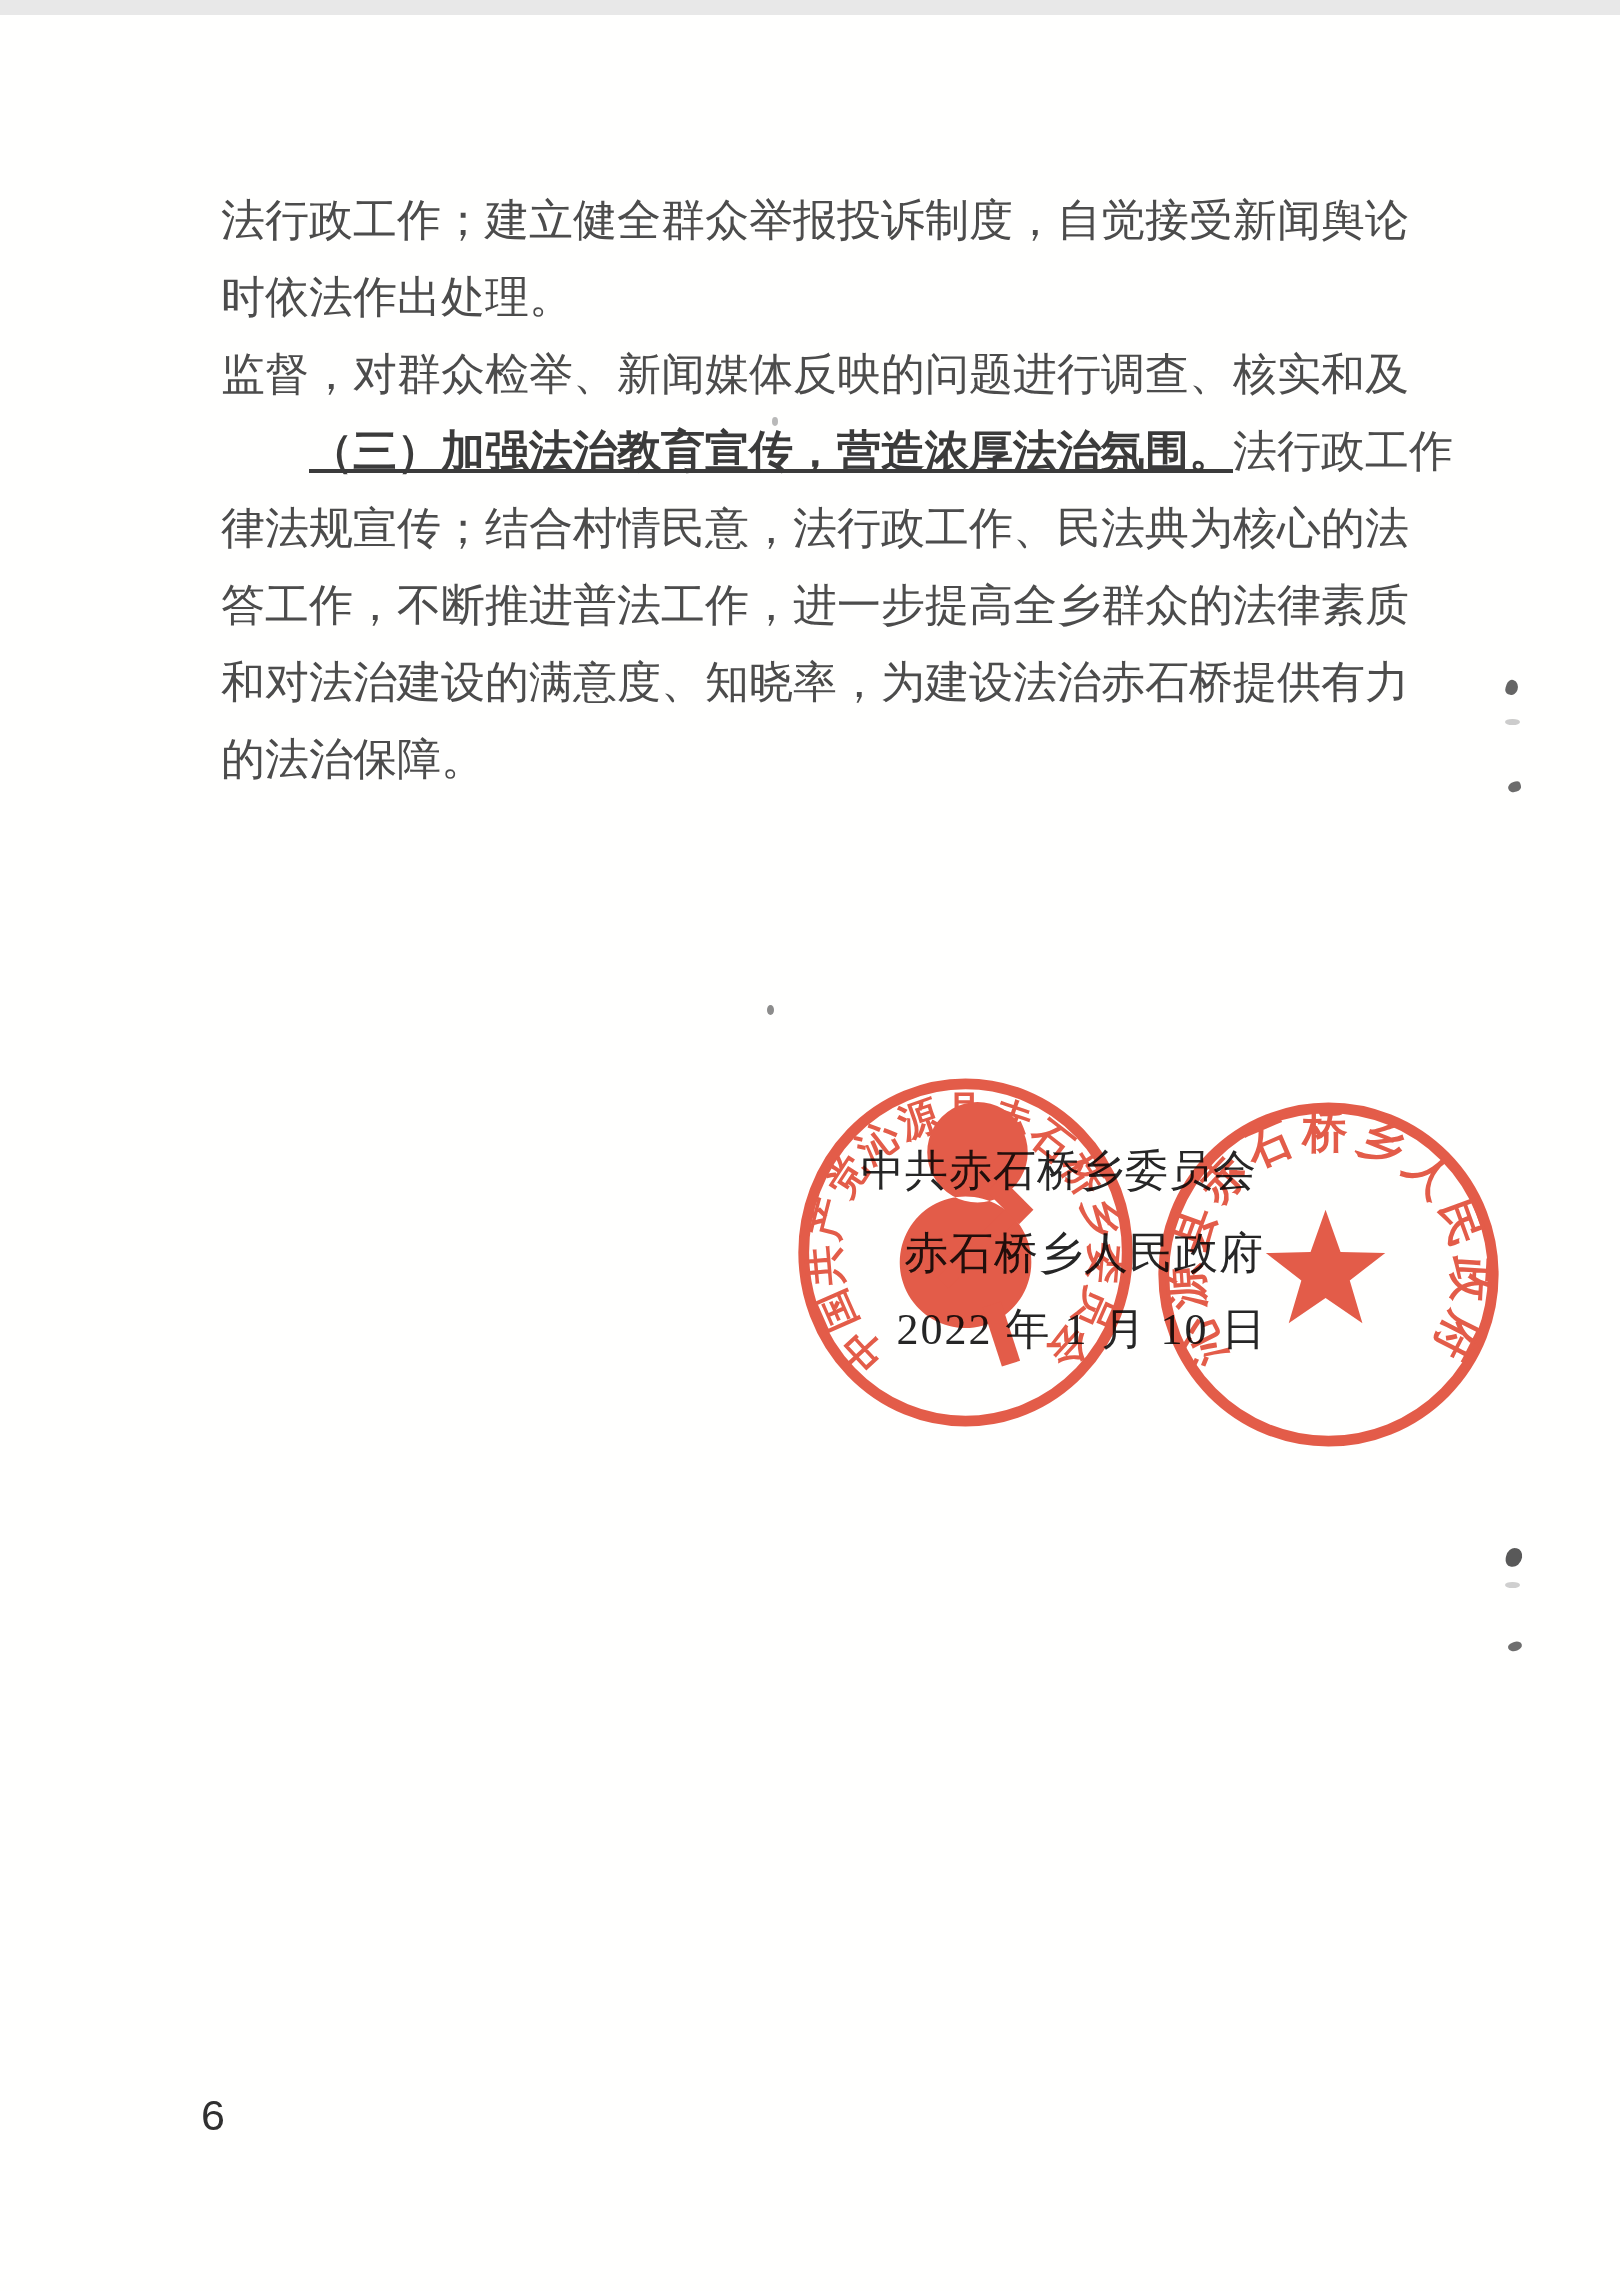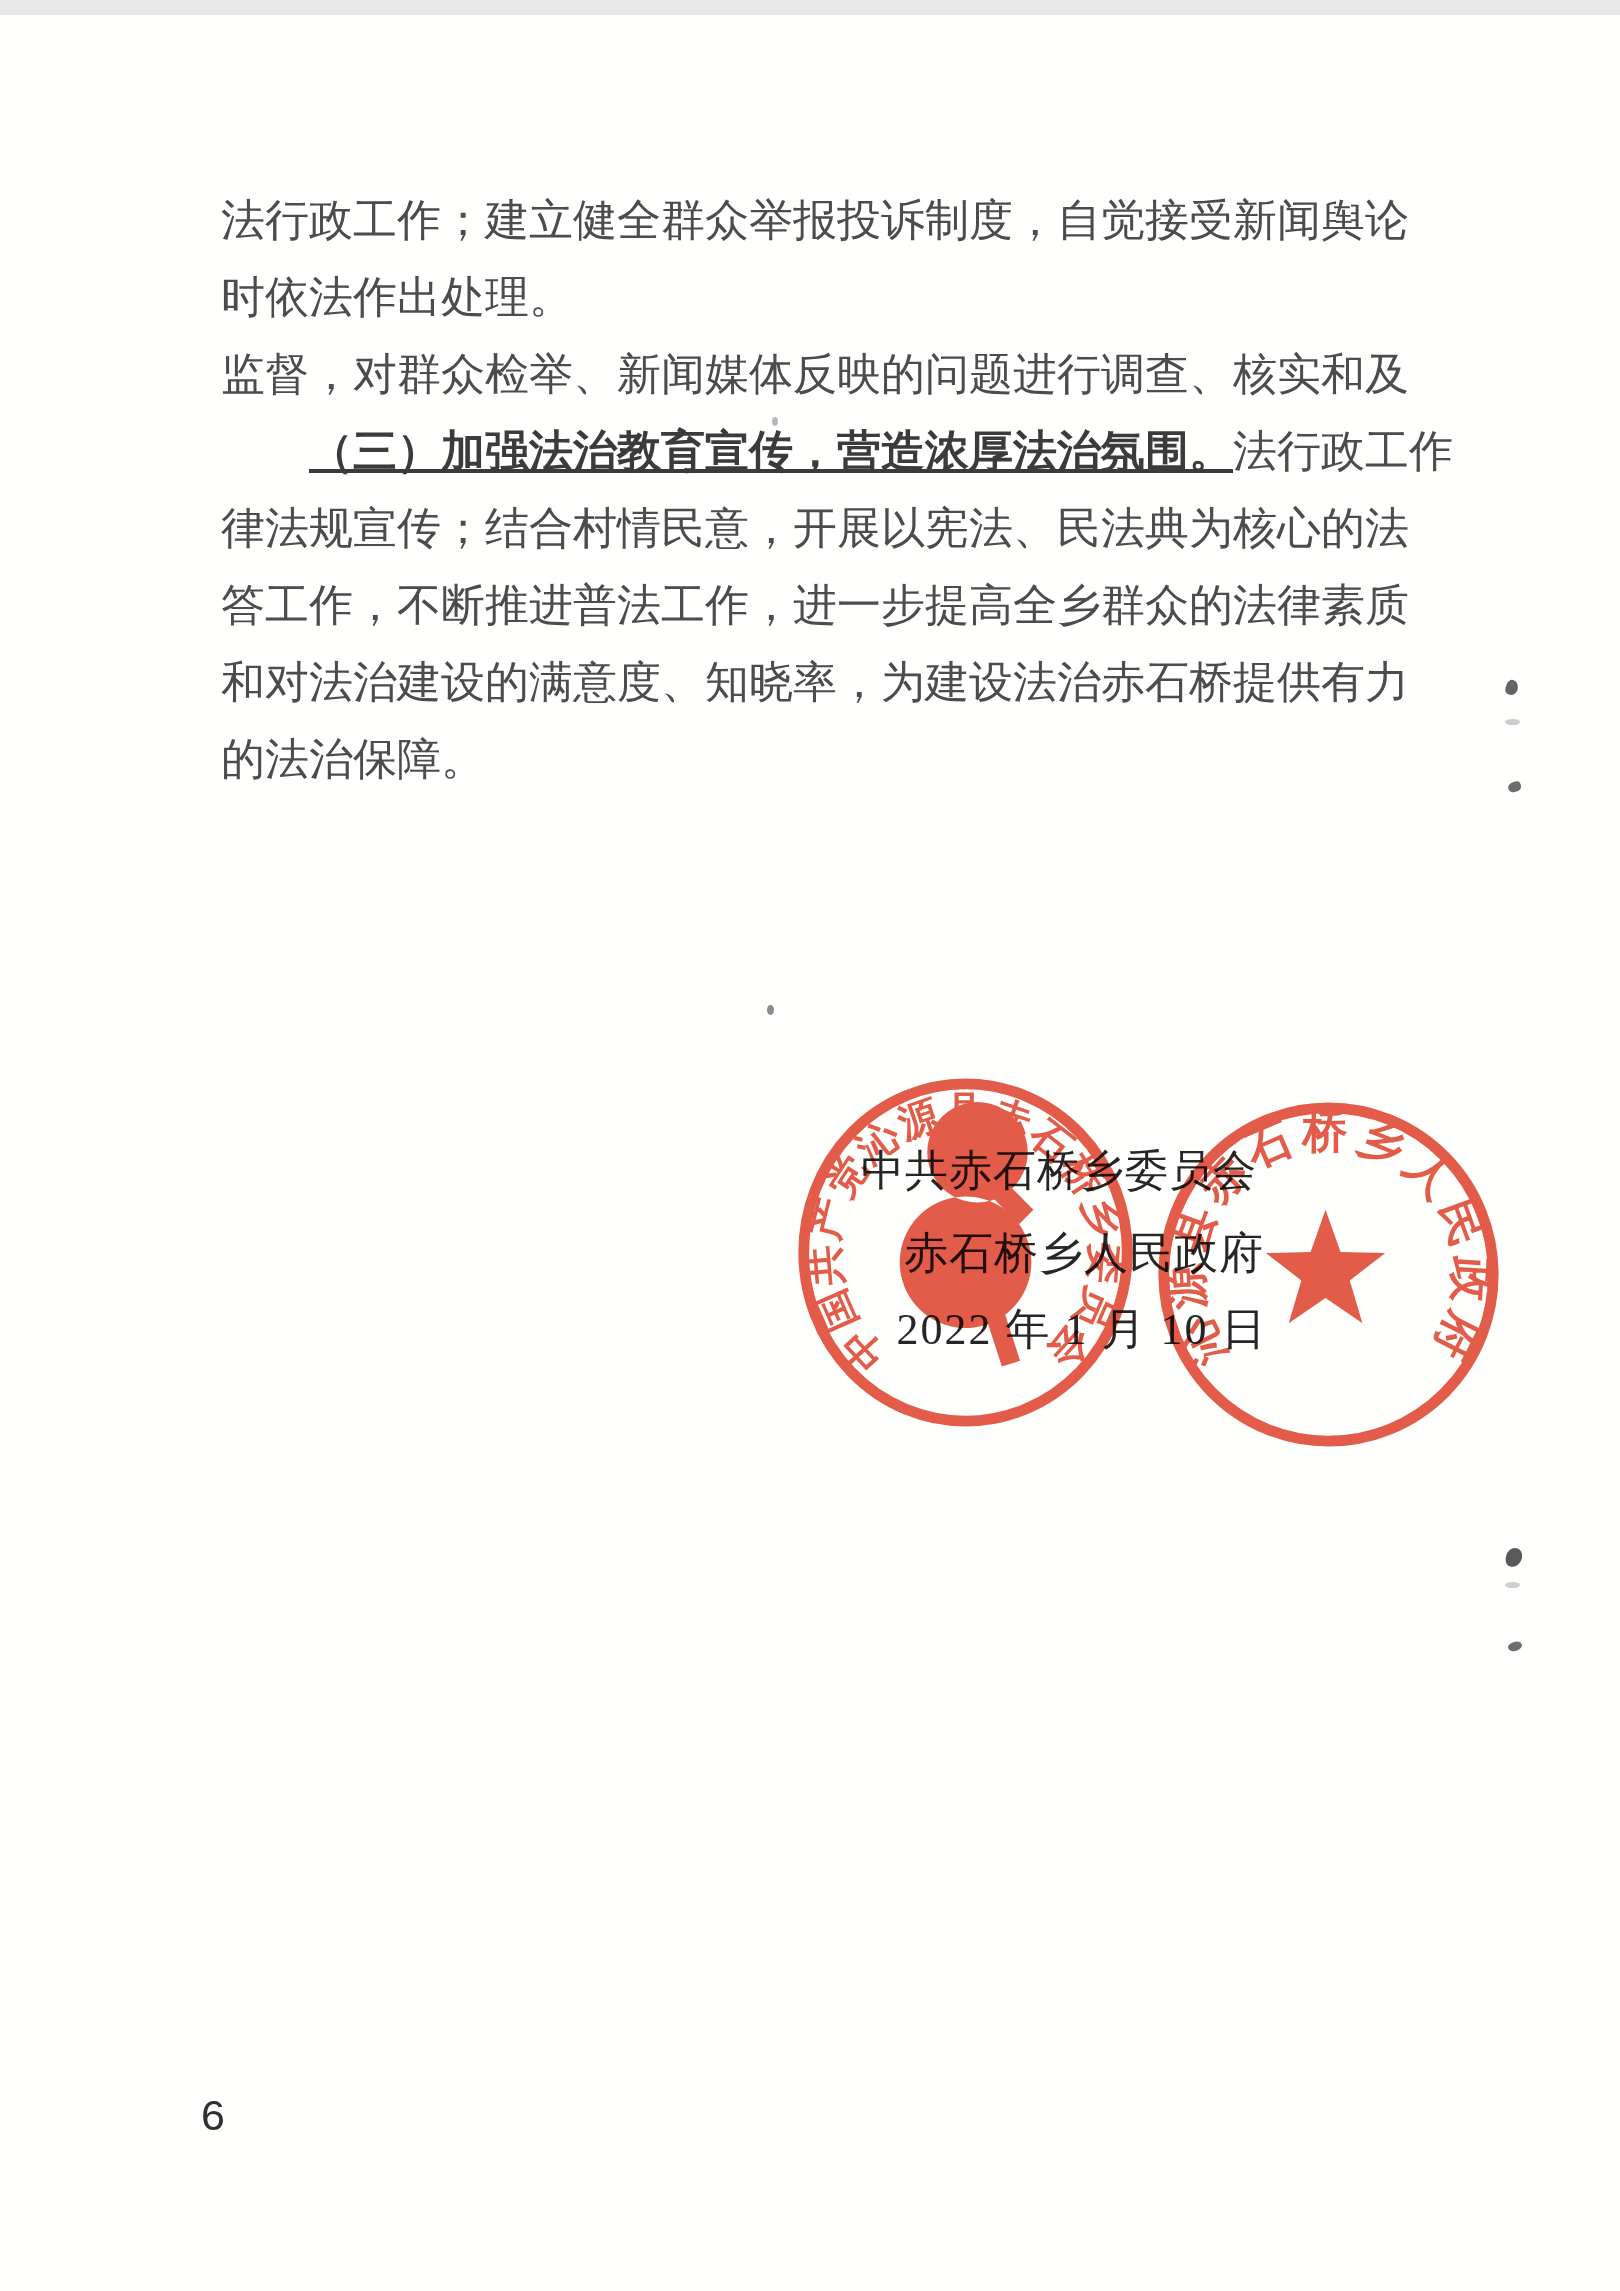--- a/index.html
+++ b/index.html
@@ -51,21 +51,21 @@
 </head>
 <body>
 
 <div class="page">
 
   <div class="body-text">
     <div class="line">法行政工作；建立健全群众举报投诉制度，自觉接受新闻舆论</div>
     <div class="line">时依法作出处理。</div>
     <div class="line">监督，对群众检举、新闻媒体反映的问题进行调查、核实和及</div>
     <div class="line indent"><span class="bold">（三）加强法治教育宣传，营造浓厚法治氛围。</span><span>法行政工作</span></div>
-    <div class="line">律法规宣传；结合村情民意，开展以宪法、民法典为核心的法</div>
+    <div class="line">律法规宣传；结合村情民意，法行政工作、民法典为核心的法</div>
     <div class="line">答工作，不断推进普法工作，进一步提高全乡群众的法律素质</div>
     <div class="line">和对法治建设的满意度、知晓率，为建设法治赤石桥提供有力</div>
     <div class="line">的法治保障。</div>
   </div>
 
   <div class="sig-line sig-party">中共赤石桥乡委员会</div>
   <div class="sig-line sig-gov">赤石桥乡人民政府</div>
   <div class="sig-line sig-date">2022 年 1 月 10 日</div>
 
   <svg class="seal seal-party" width="353" height="363" viewBox="-180 -185 360 370">

